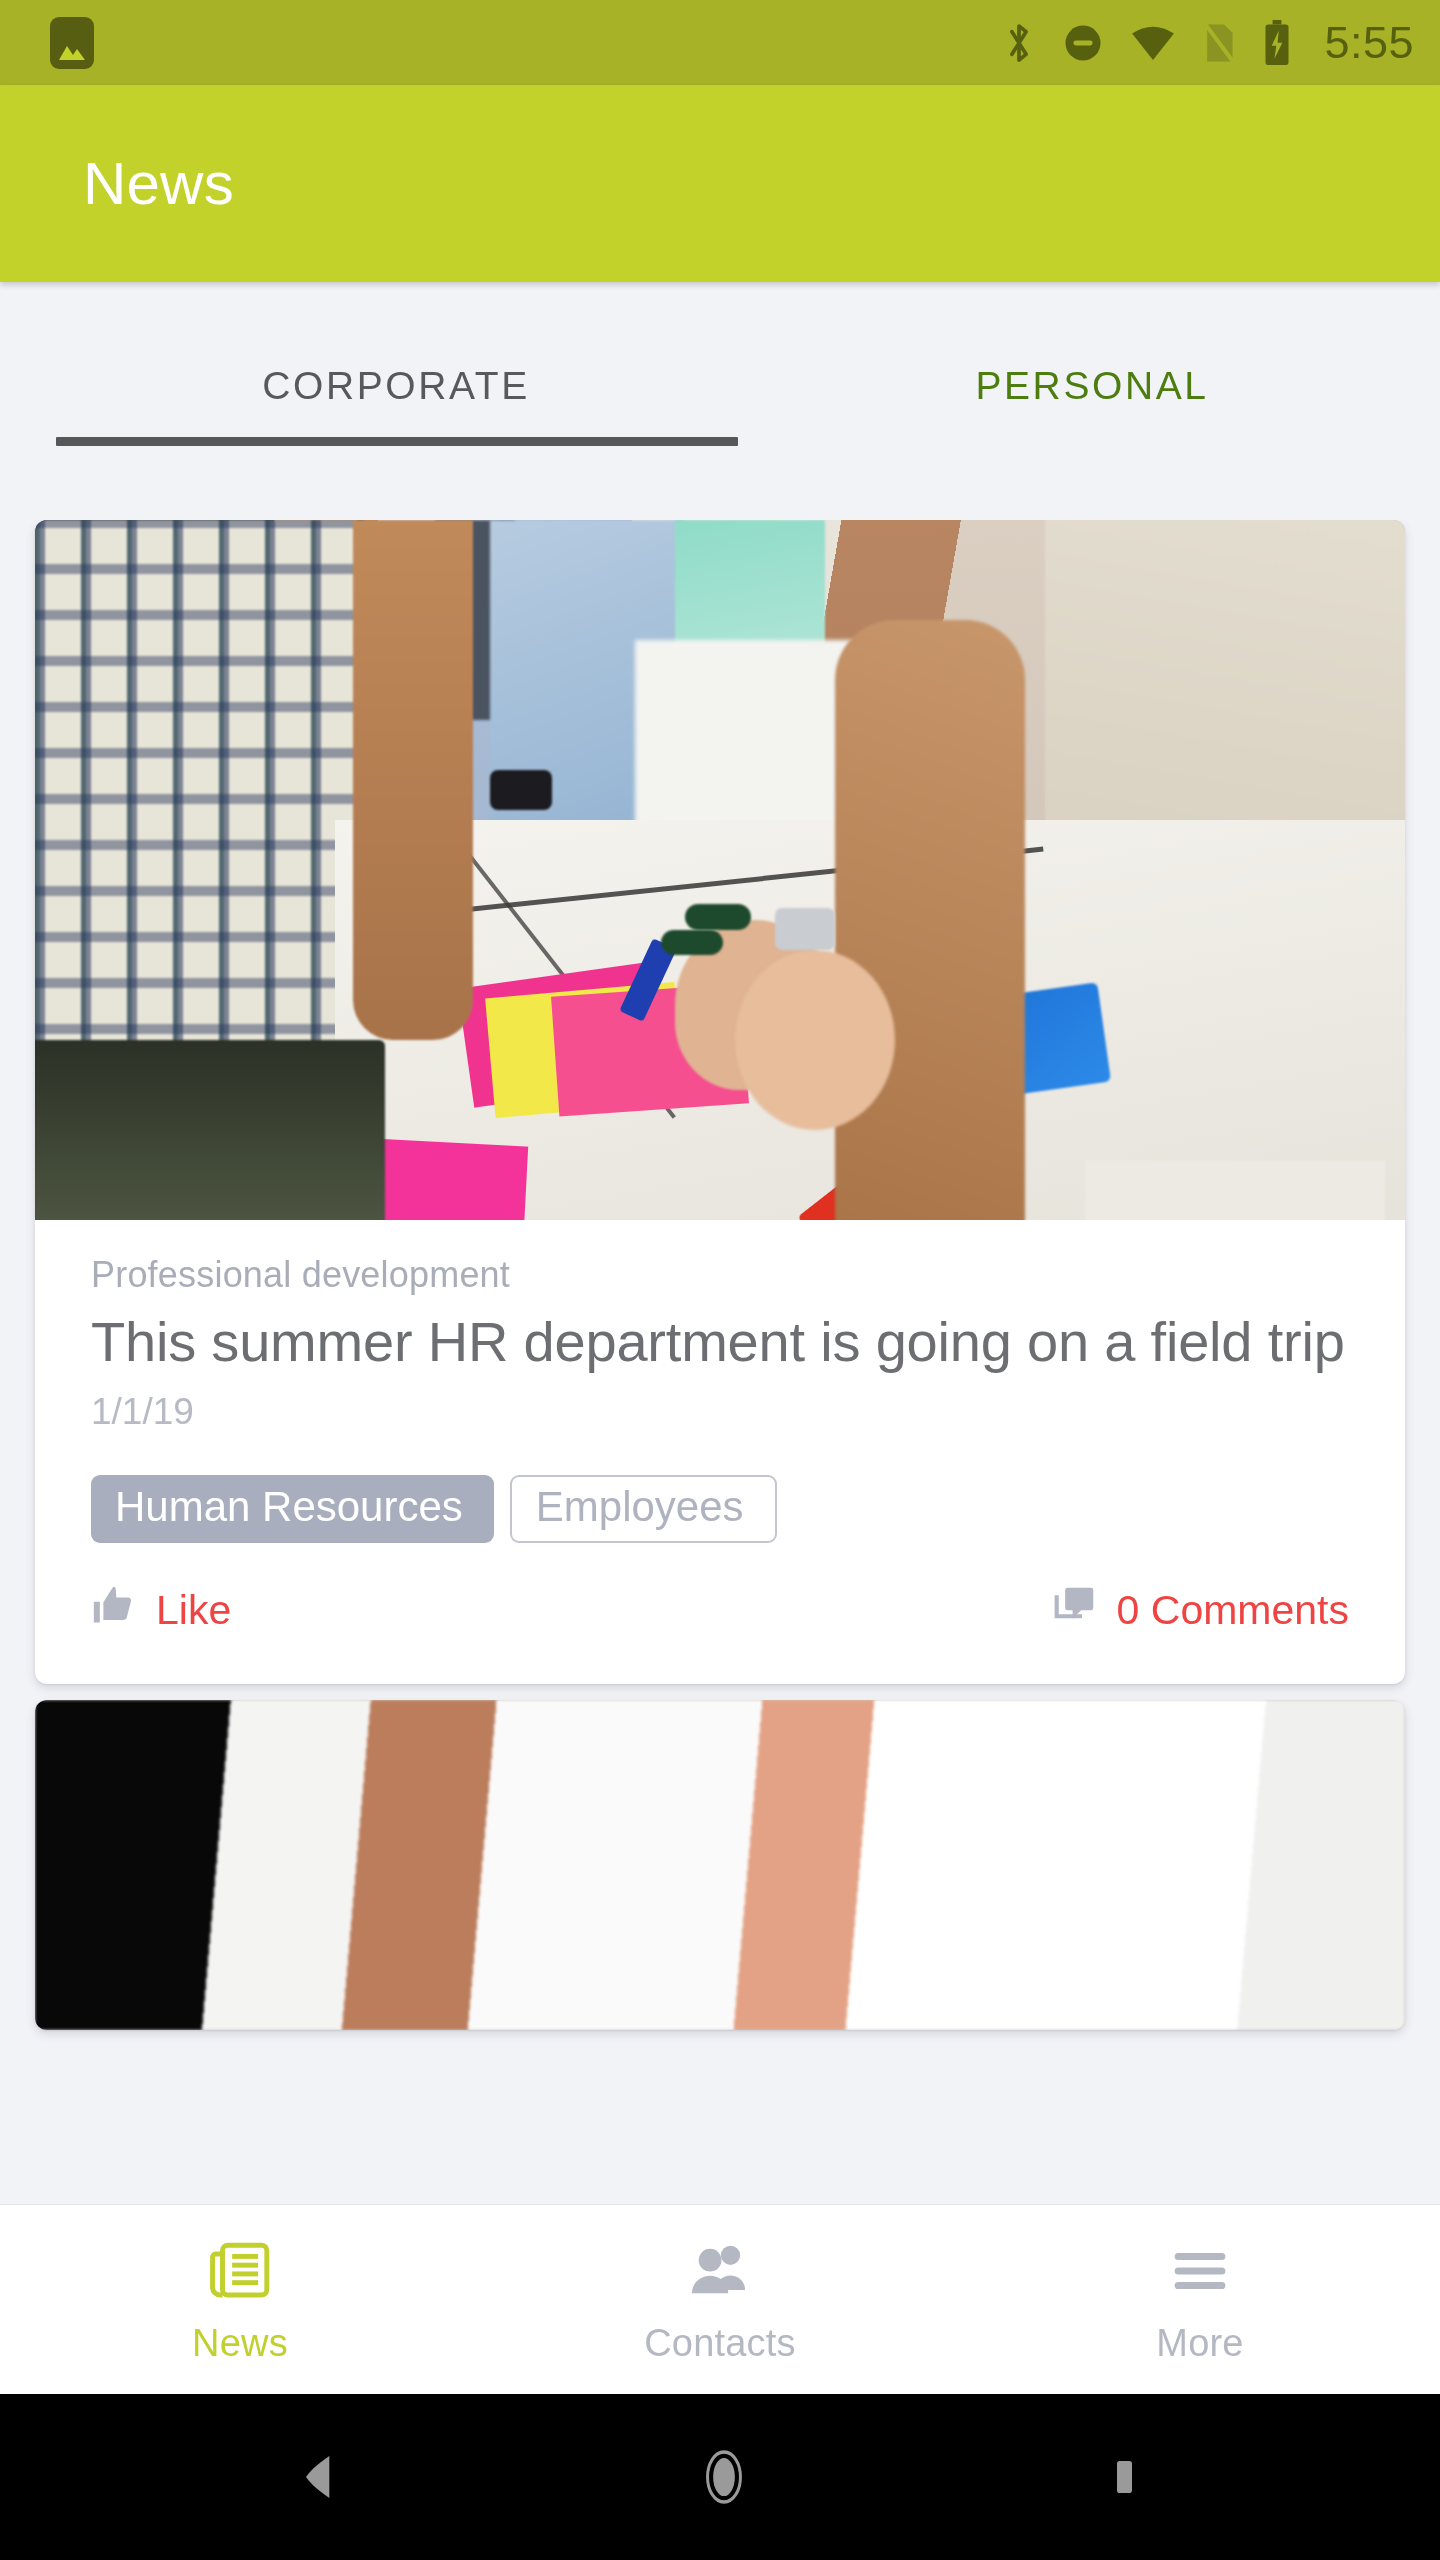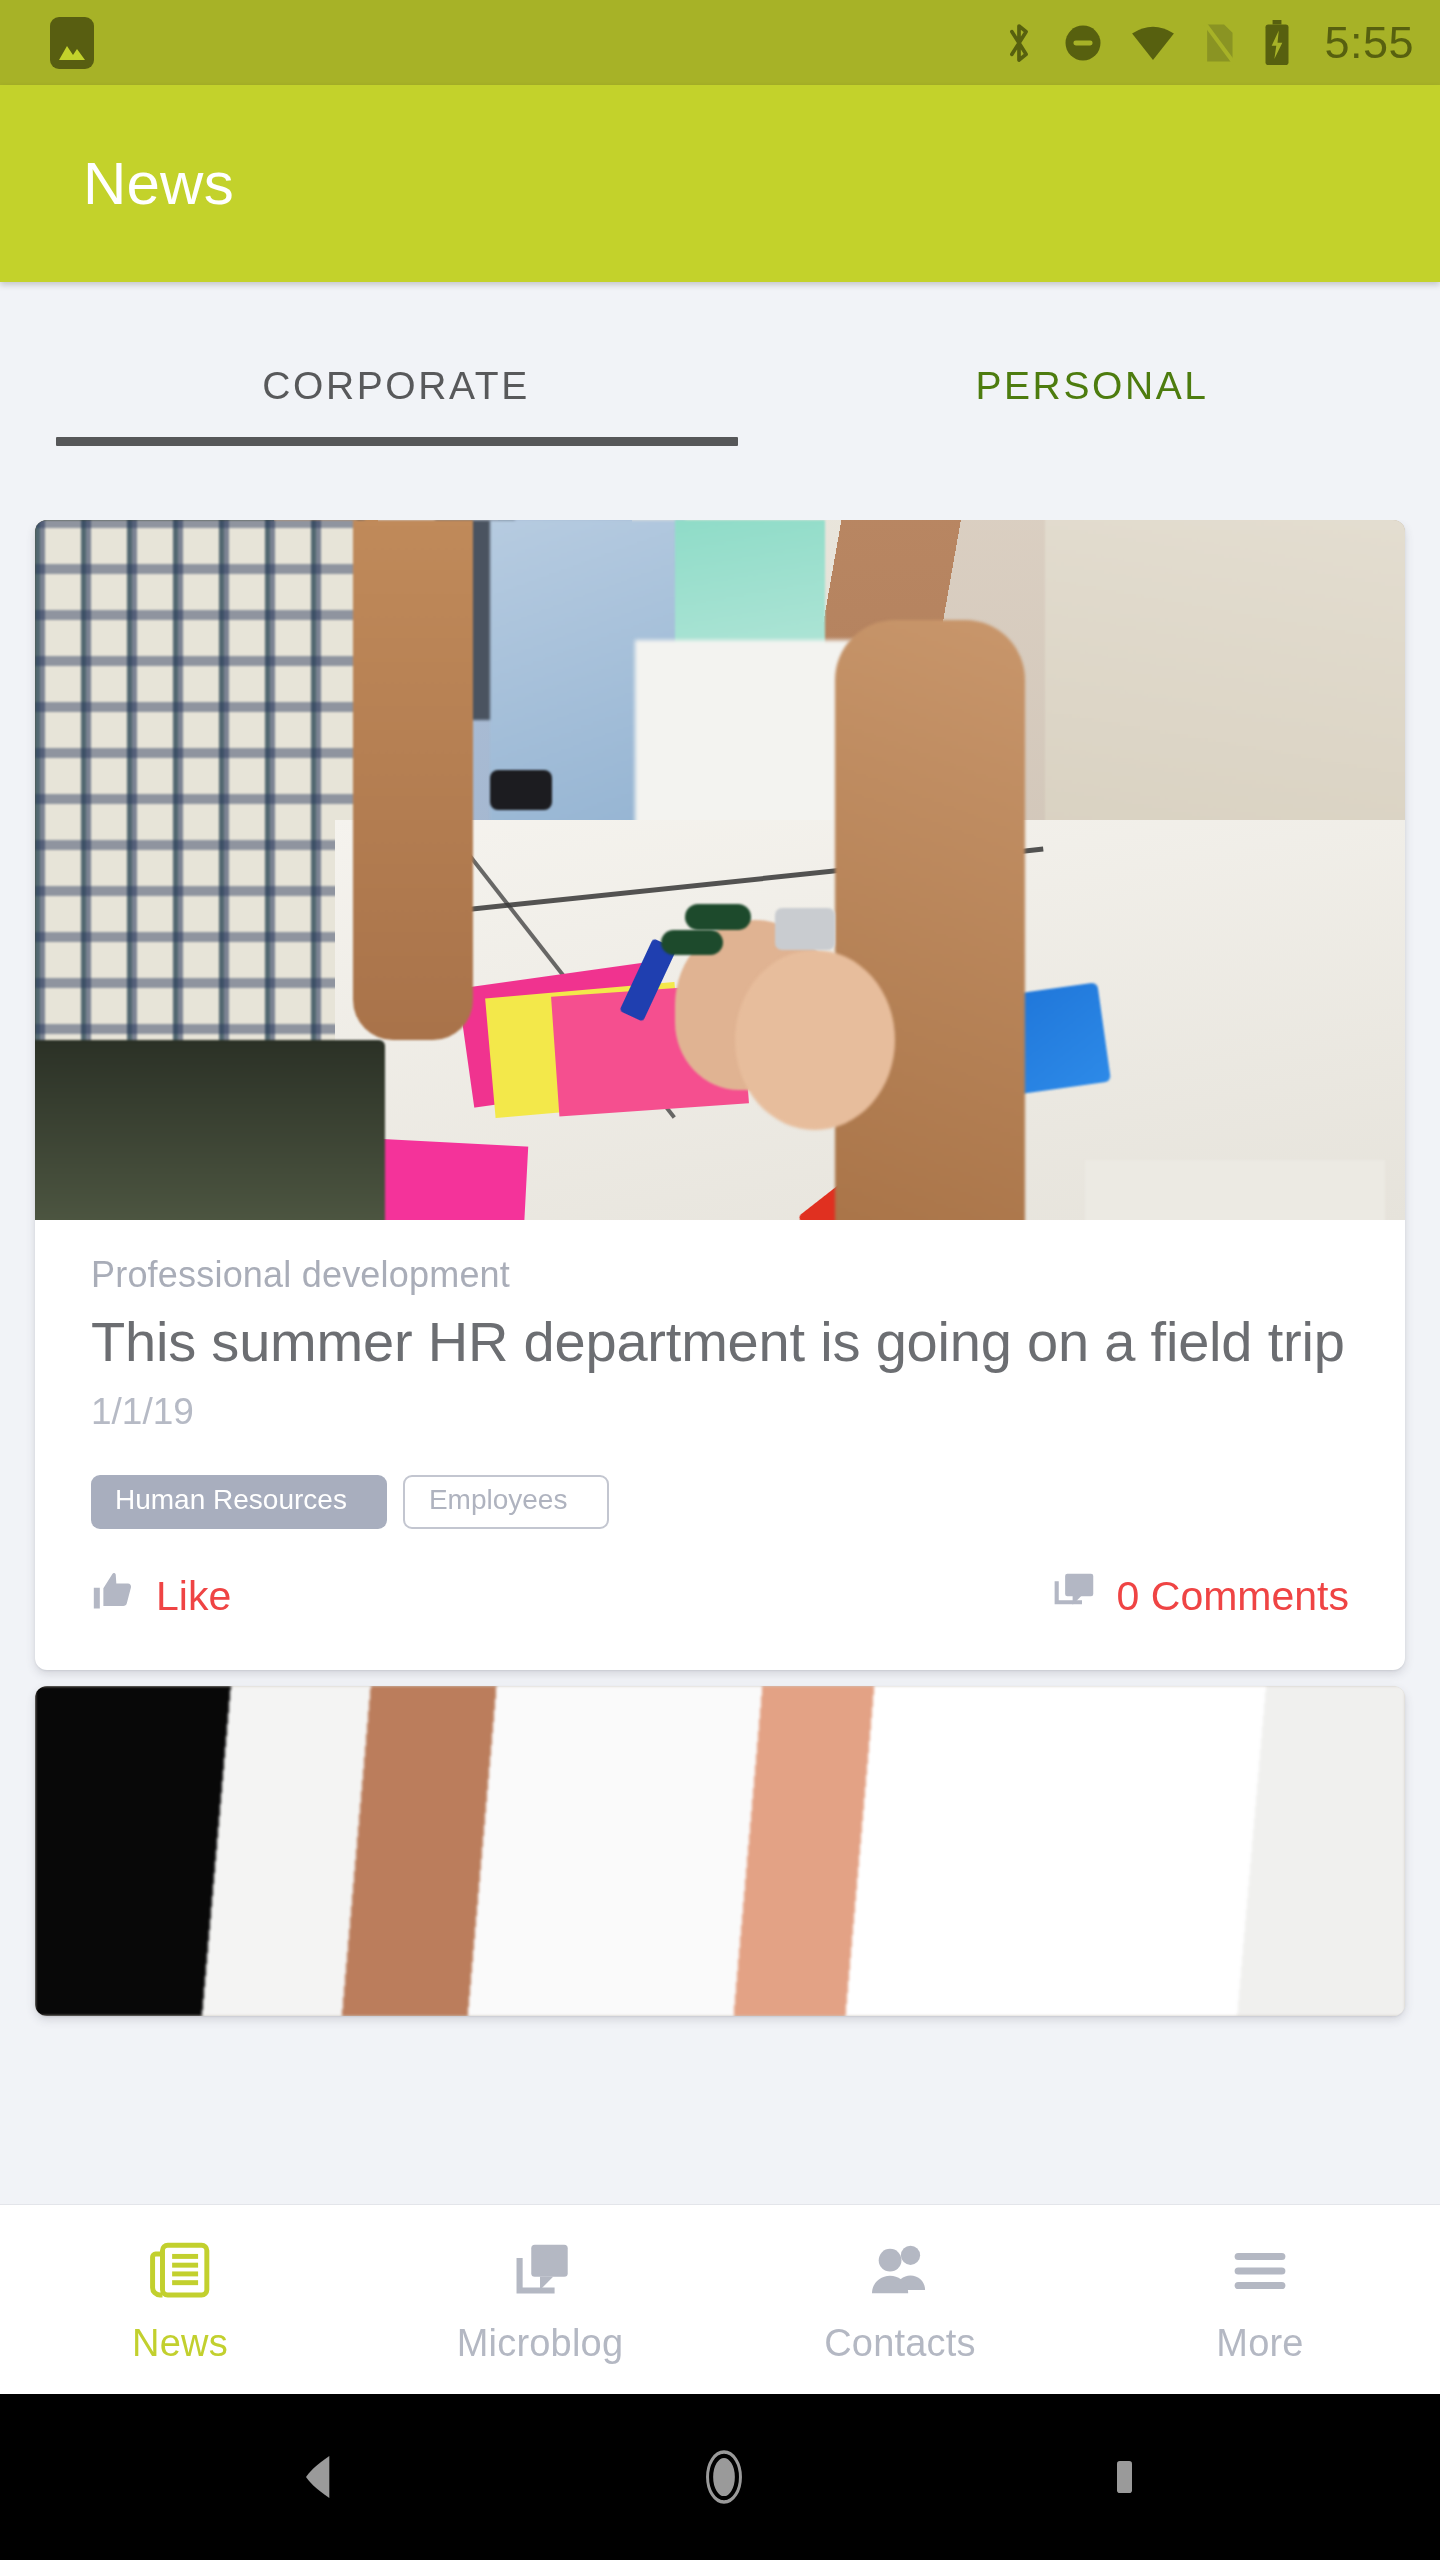--- a/index.html
+++ b/index.html
@@ -67,21 +67,21 @@
   .card-img{ width:100%; height:700px; position:relative; overflow:hidden; background:#cfcac0; }
   .card-body{ padding:34px 56px 0 56px; }
   .cat{ color:#A9ADB8; font-size:36px; font-weight:400; letter-spacing:0.2px; }
   .headline{
     color:#6C6E72; font-size:56px; line-height:1.16; font-weight:400;
     margin-top:14px; letter-spacing:-0.2px;
   }
   .date{ color:#B6BAC5; font-size:37px; margin-top:16px; }
   .tags{ display:flex; gap:16px; margin-top:42px; }
   .chip{
-    font-size:28px; padding:9px 40px 13px 24px; border-radius:9px; line-height:1;
+    font-size:42px; padding:9px 31px 13px 24px; border-radius:9px; line-height:1;
     display:inline-flex; align-items:center;
   }
   .chip.filled{ background:#A8AEBE; color:#FFFFFF; }
   .chip.outline{ background:#FFFFFF; color:#AFB3BF; border:2px solid #C3C6D0; }
   .actions{
     display:flex; align-items:center; justify-content:space-between;
     padding:40px 0 46px 0;
   }
   .act{ display:flex; align-items:center; gap:20px; color:#ef4444; font-size:41px; }
 
@@ -332,30 +332,20 @@
           <path d="M6 6.2H3.6a1 1 0 0 0-1 1v10.5a2.5 2.5 0 0 0 2.5 2.5H6"></path>
           <line x1="9.3" y1="7" x2="18.2" y2="7"></line>
             <line x1="9.3" y1="10" x2="18.2" y2="10"></line>
           <line x1="9.3" y1="13" x2="18.2" y2="13"></line>
             <line x1="9.3" y1="16" x2="18.2" y2="16"></line>
         </svg>
       </span>
       <span class="navlabel">News</span>
     </div>
 
-    <div class="navitem">
-      <span class="navicon">
-        <svg width="70" height="70" viewBox="0 0 24 24">
-            <rect x="9" y="3" width="12.5" height="11" rx="1.2" fill="#B4B8C3"></rect>
-            <polygon points="12,14 12,18.5 16.5,14" fill="#B4B8C3"></polygon>
-            <path d="M5 7.5 v11.2 h12" fill="none" stroke="#B4B8C3" stroke-width="2.1"></path>
-          </svg>
-      </span>
-      <span class="navlabel">Microblog</span>
-    </div>
 
     <div class="navitem">
       <span class="navicon">
         <svg width="70" height="70" viewBox="0 0 24 24" fill="#B4B8C3">
           <circle cx="15.6" cy="6.6" r="3.3"></circle>
             <path d="M10.6 18.5c0-3 2.3-5 5-5s5 2 5 5z"></path>
           <circle cx="8.6" cy="8.3" r="3.9"></circle>
             <path d="M2.4 19.6c0-3.5 2.8-6 6.2-6s6.2 2.5 6.2 6z"></path>
         </svg>
       </span>

